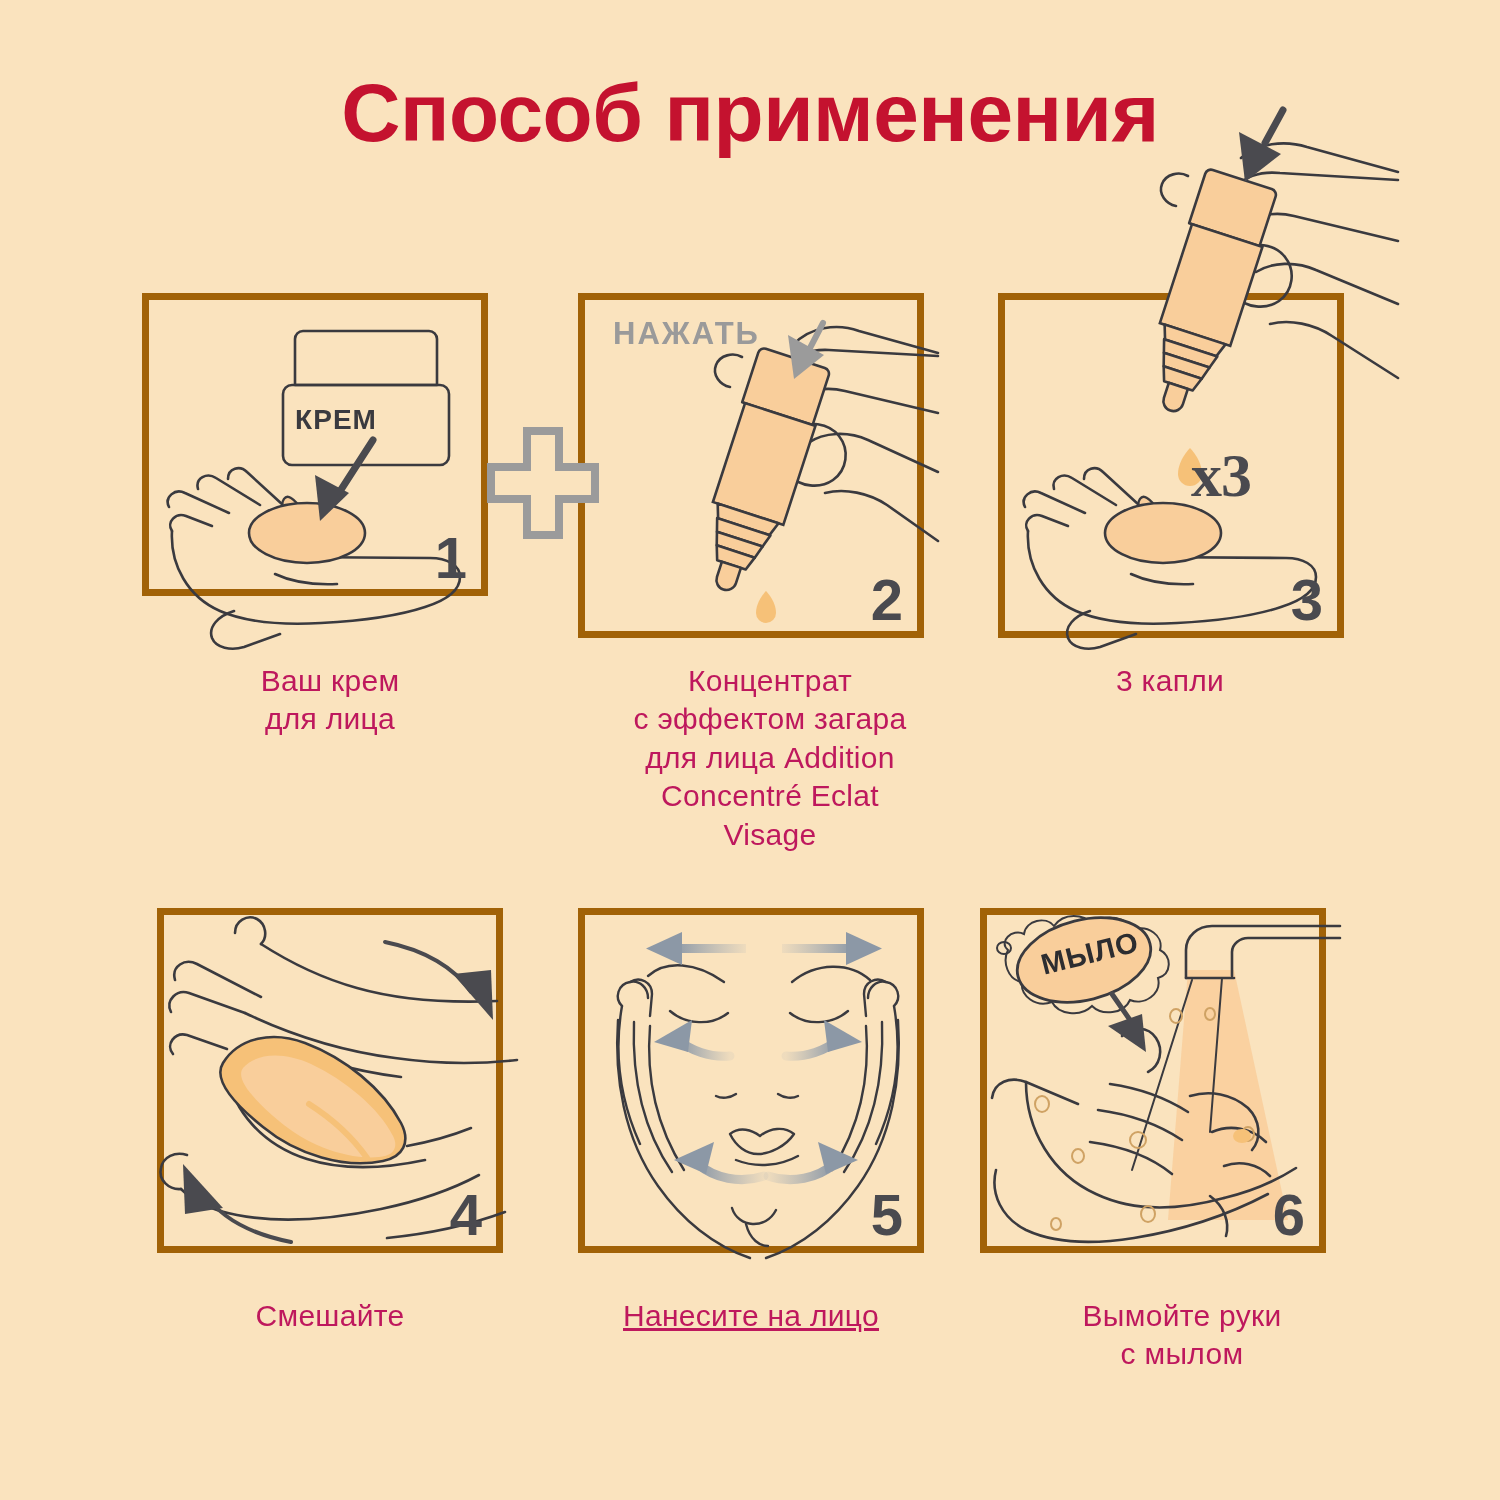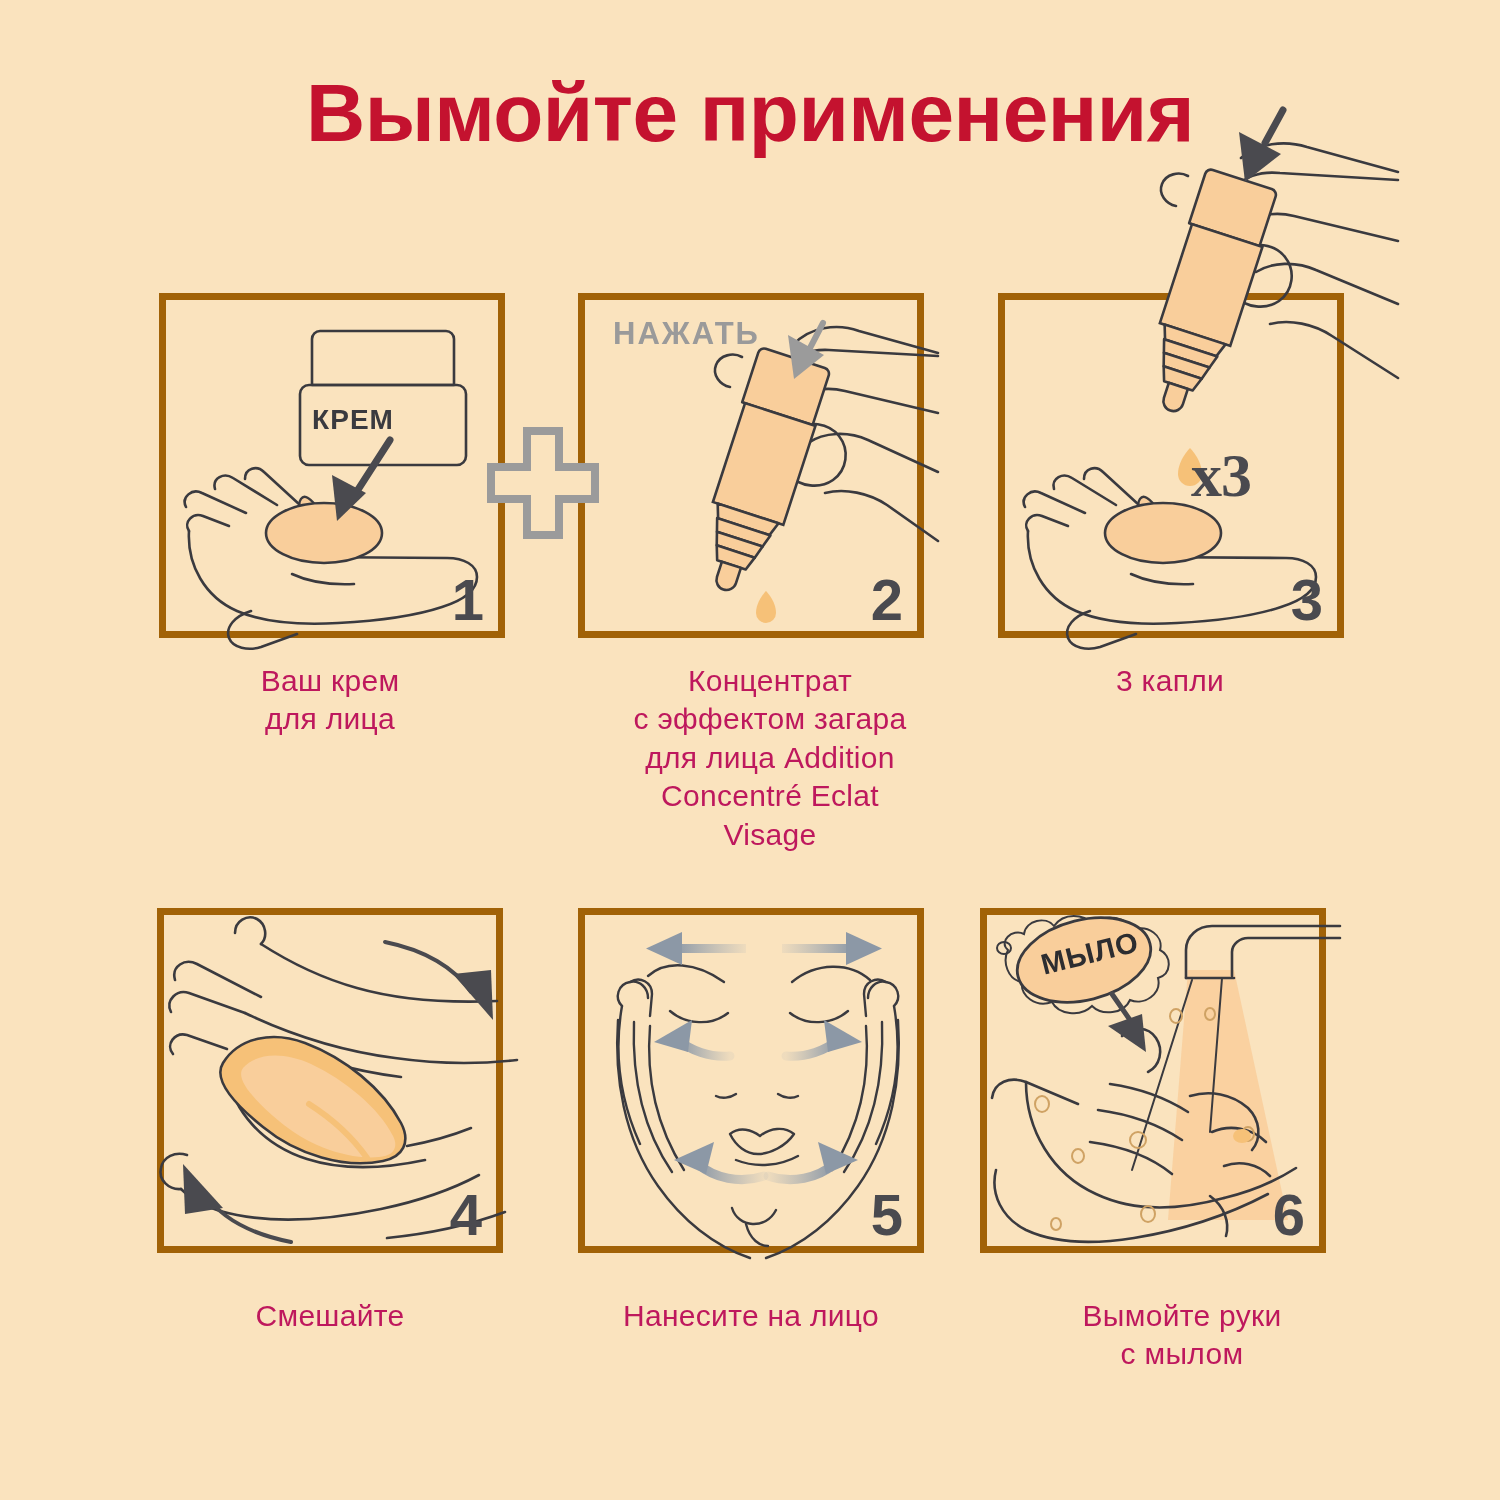--- a/index.html
+++ b/index.html
@@ -51,21 +51,21 @@
     right: 14px;
     bottom: 2px;
     font-size: 58px;
     font-weight: 700;
     color: #4a4a4f;
     line-height: 1;
     z-index: 8;
   }
 
   
-  #panel1 { left: 159px; top: 293px; width: 346px; height: 345px; }
+  #panel1 { left: 142px; top: 293px; width: 346px; height: 303px; }
   #panel2 { left: 578px; top: 293px; width: 346px; height: 345px; }
   #panel3 { left: 998px; top: 293px; width: 346px; height: 345px; }
   
   #panel4 { left: 157px; top: 908px; width: 346px; height: 345px; }
   #panel5 { left: 578px; top: 908px; width: 346px; height: 345px; }
   #panel6 { left: 980px; top: 908px; width: 346px; height: 345px; }
 
   
   .panel-art {
     position: absolute;
@@ -94,39 +94,39 @@
     color: #be185d;
     font-size: 30px;
     line-height: 1.28;
     letter-spacing: 0.3px;
     white-space: pre-line;
   }
   #cap1 { left: 140px; top: 662px; width: 380px; }
   #cap2 { left: 564px; top: 662px; width: 412px; }
   #cap3 { left: 960px; top: 662px; width: 420px; }
   #cap4 { left: 140px; top: 1297px; width: 380px; }
-  #cap5 { left: 545px; top: 1297px; width: 412px; }
+  #cap5 { left: 545px; top: 1297px; width: 412px; text-decoration: underline; }
   #cap6 { left: 982px; top: 1297px; width: 400px; }
 
   
   .plus-connector {
     position: absolute;
     left: 487px;
     top: 427px;
     width: 112px;
     height: 112px;
     z-index: 9;
   }
 </style>
 </head>
 <body>
 
 <div id="root">
 
-  <div class="title">Вымойте применения</div>
+  <div class="title">Способ применения</div>
 
   <div class="panel" id="panel1">
     <div class="panel-inner">
       <svg class="panel-art" viewBox="0 0 360 359">
         <g fill="none" stroke="#3a3a3f" stroke-width="2.6" stroke-linecap="round" stroke-linejoin="round">
 
           <path d="M161 38 h126 a8 8 0 0 1 8 8 v46 h-142 v-46 a8 8 0 0 1 8 -8 z"></path>
 
           <path d="M150 92 h148 a9 9 0 0 1 9 9 v62 a9 9 0 0 1 -9 9 h-148 a9 9 0 0 1 -9 -9 v-62 a9 9 0 0 1 9 -9 z"></path>
 

